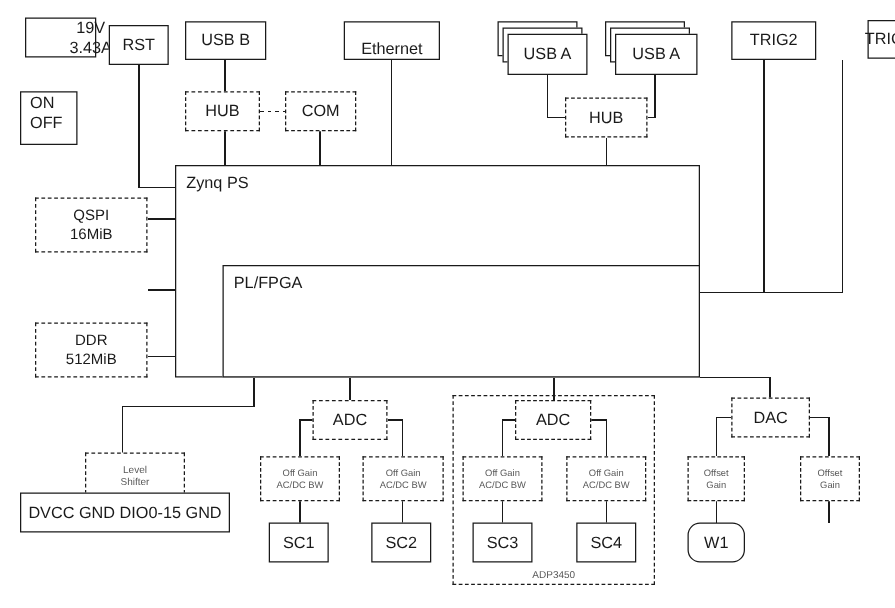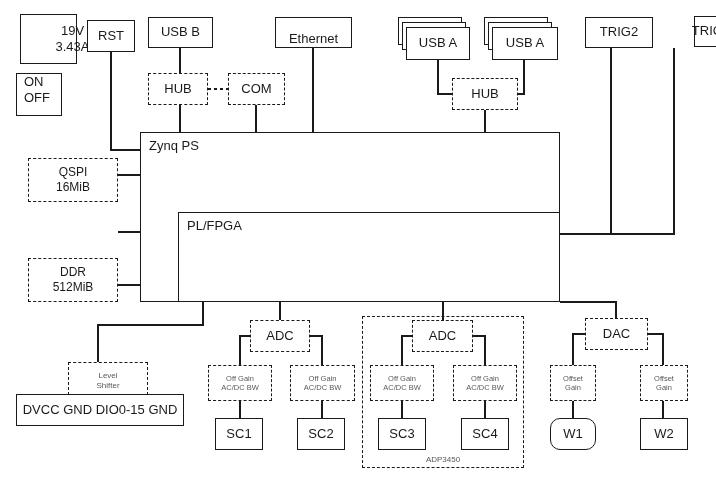--- a/index.html
+++ b/index.html
@@ -128,21 +128,21 @@
       <path d="M 485 401 L 485 418"></path>
 
       <path d="M 585 334 L 573 334 L 573 365"></path>
       <path d="M 648 334 L 663 334 L 663 365"></path>
 
       <path d="M 573 401 L 573 418"></path>
       <path d="M 663 401 L 663 418"></path>
     </g>
   </svg>
 
-  <div class="node solid fs13" style="left:20px; top:14px; width:57px; height:50px;padding-left:48px;">
+  <div class="node solid fs13" style="left:20px; top:14px; width:57px; height:32px;padding-left:48px;">
     <span>19V</span>
     <span>3.43A</span>
   </div>
 
   <div class="node solid fs13 label-left" style="left:16px; top:73px; width:46px; height:43px; align-items:flex-start; padding-left:7px;">
     <span>ON</span>
     <span>OFF</span>
   </div>
 
   <div class="node solid fs13" style="left:148px; top:17px; width:65px; height:31px;">
@@ -277,17 +277,14 @@
 
   <div class="node dashed fs7" style="left:640px; top:365px; width:48px; height:36px;">
     <span>Offset</span>
     <span>Gain</span>
   </div>
 
   <div class="node solid fs13" style="left:550px; top:418px; width:46px; height:32px;border-radius:10px;">
     <span>W1</span>
   </div>
 
-  <div class="node solid fs13" style="left:640px; top:418px; width:48px; height:32px;">
-    <span>W2</span>
-  </div>
 
 </div>
 
 </body></html>

